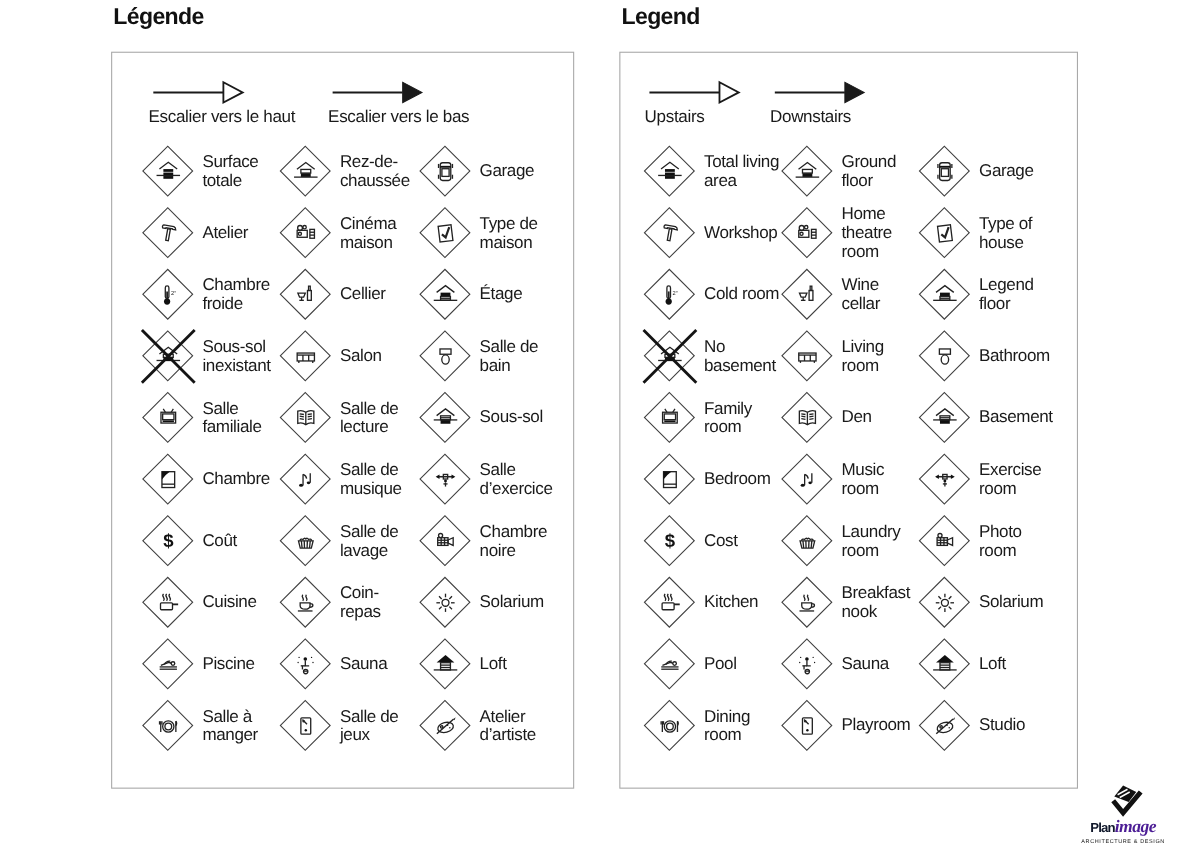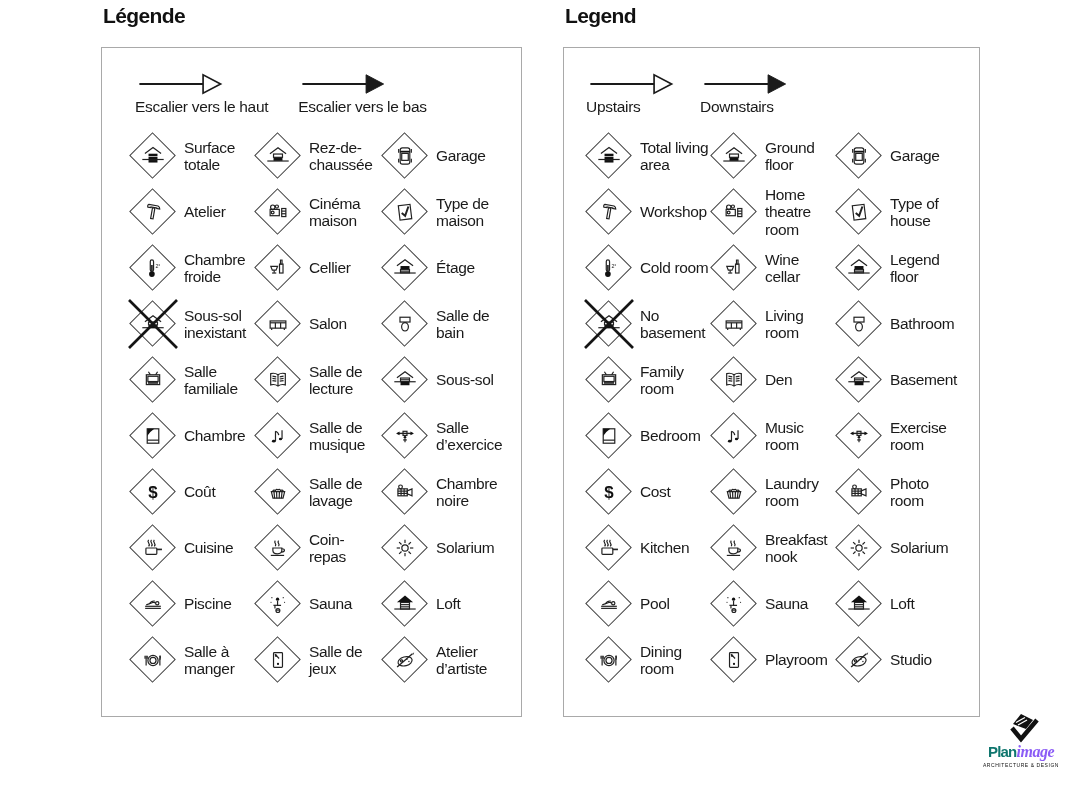--- a/index.html
+++ b/index.html
@@ -26,23 +26,23 @@
   .icn{width:48px;height:48px;position:relative;flex:0 0 48px;}
   .diamond{position:absolute;left:7px;top:7px;width:33px;height:33px;border:1.4px solid #404040;
            transform:rotate(45deg);background:#fff;box-sizing:border-box;}
   .pict{position:absolute;left:12px;top:12px;width:24px;height:24px;overflow:visible;}
   .xov{position:absolute;left:0;top:0;width:48px;height:48px;overflow:visible;}
   .xov line{stroke:#141414;stroke-width:2.6;}
   .lab{font-size:15.5px;line-height:1.1;letter-spacing:-0.35px;width:71px;color:#1a1a1a;}
   .logo{position:absolute;left:973px;top:713px;width:96px;text-align:center;}
   .logo-mark{display:block;margin:0 auto;width:42px;height:32px;}
   .logo-text{line-height:1;margin-top:-1px;white-space:nowrap;}
-  .lp{font-weight:bold;font-size:15px;letter-spacing:-0.8px;color:#0f766e;}
+  .lp{font-weight:bold;font-size:12px;letter-spacing:-0.8px;color:#0f172a;}
   .li{font-style:italic;font-weight:bold;font-size:16px;font-family:"Liberation Serif",serif;
-      letter-spacing:-0.5px;color:#8b5cf6;}
+      letter-spacing:-0.5px;color:#4c1d95;}
   .logo-tag{font-size:5px;letter-spacing:0.55px;margin-top:1.5px;white-space:nowrap;color:#111;}
 </style>
 </head>
 <body>
 
 <div class="page">
 
   <h1 class="panel-title" id="title-fr">Légende</h1>
   <h1 class="panel-title" id="title-en">Legend</h1>
 

